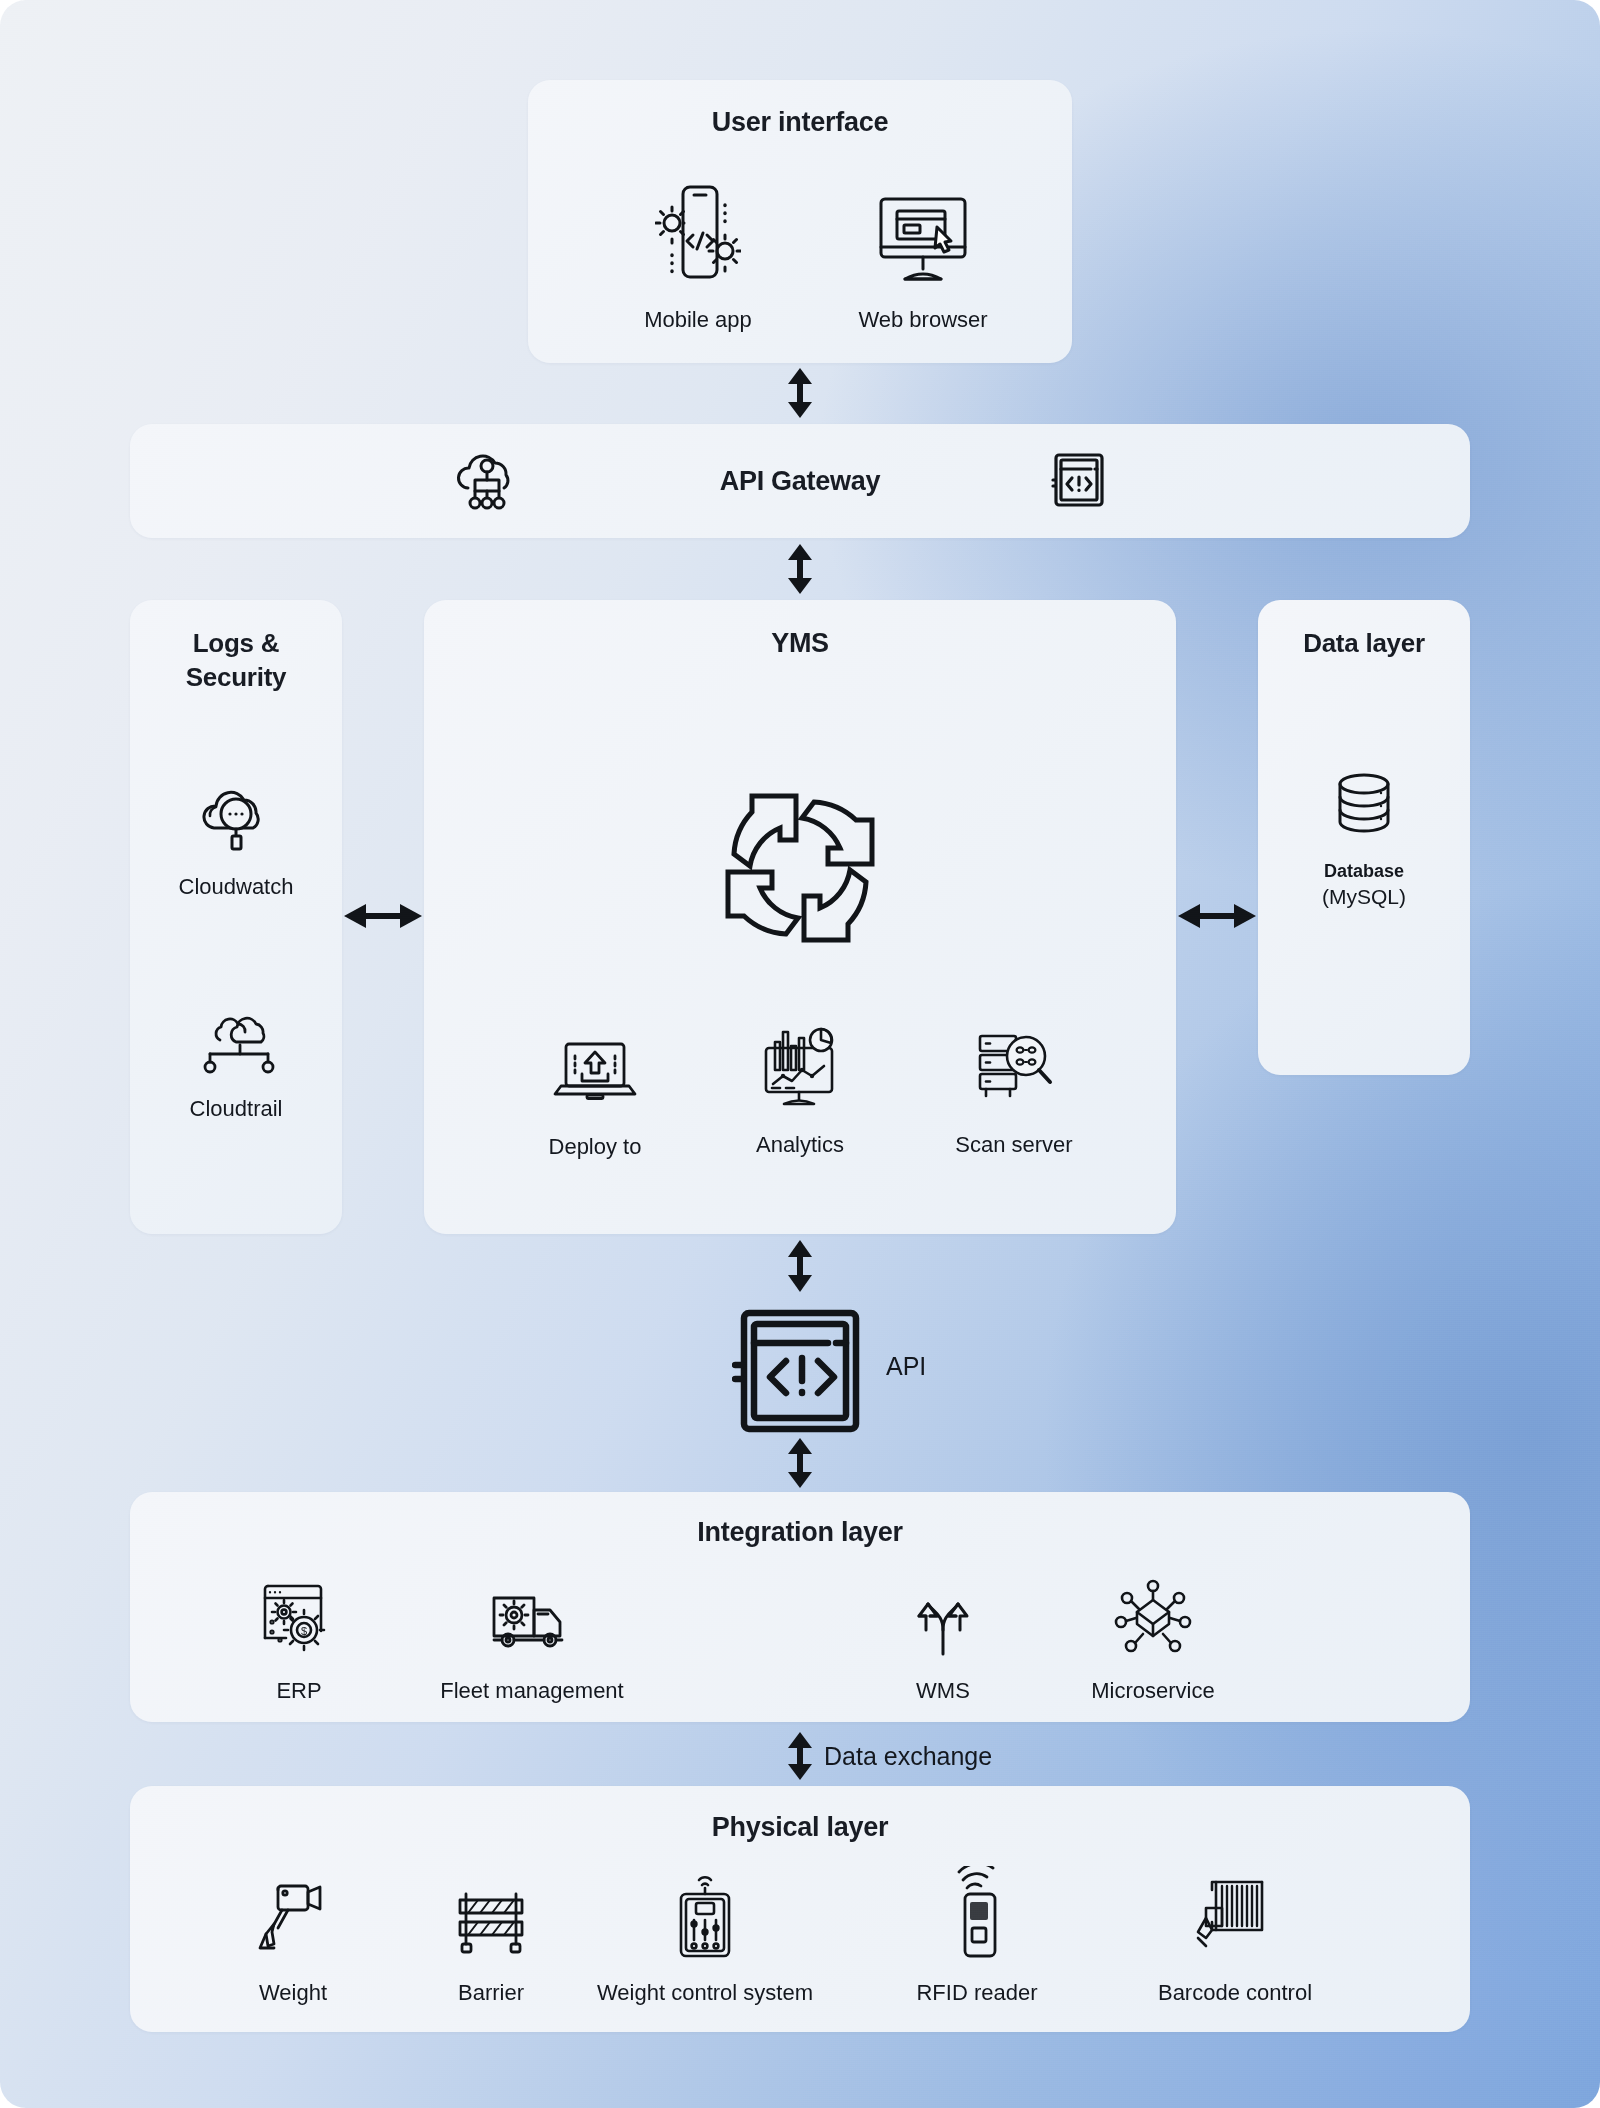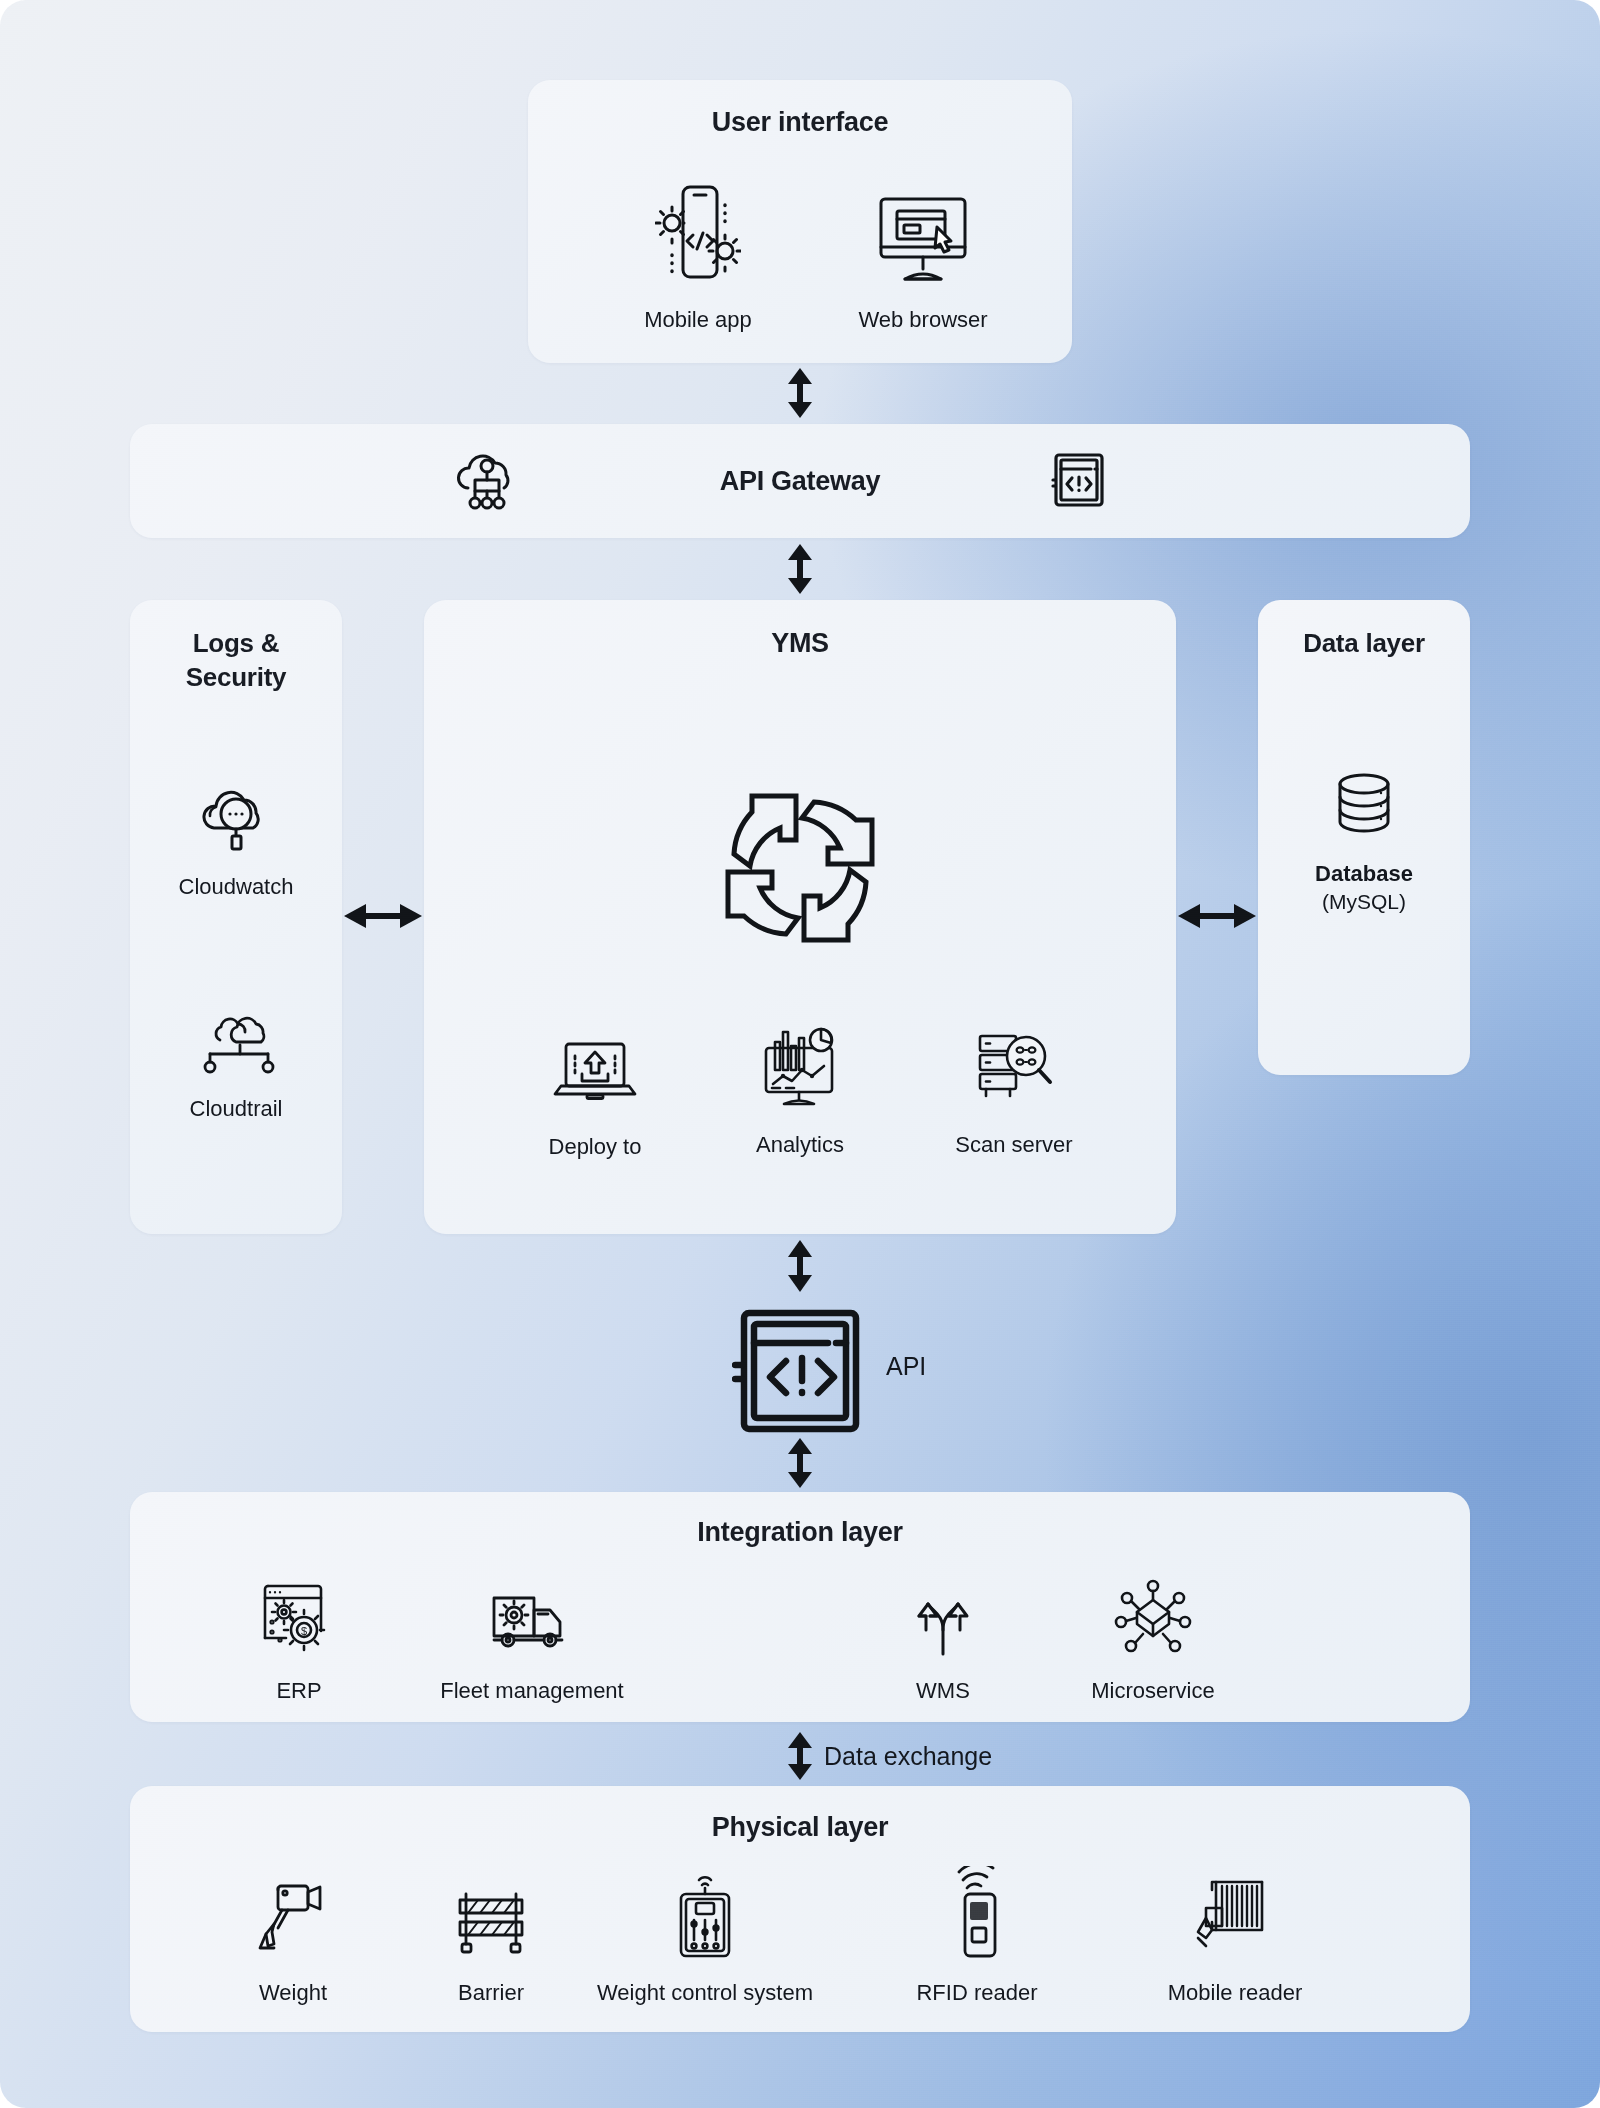--- a/index.html
+++ b/index.html
@@ -347,21 +347,21 @@
         <svg class="icon-svg" width="62" height="74" viewBox="0 0 62 74" fill="none" stroke="#111418" stroke-width="3" stroke-linecap="round" stroke-linejoin="round">
           <ellipse cx="31" cy="13" rx="24" ry="9"></ellipse>
           <path d="M7 13 v38 a24 9 0 0 0 48 0 v-38"></path>
           <path d="M7 26 a24 9 0 0 0 48 0"></path>
           <path d="M7 39 a24 9 0 0 0 48 0"></path>
           <circle cx="48" cy="22" r="1.2" fill="#111418" stroke="none"></circle>
           <circle cx="48" cy="35" r="1.2" fill="#111418" stroke="none"></circle>
           <circle cx="48" cy="48" r="1.2" fill="#111418" stroke="none"></circle>
         </svg>
       </div>
-      <div class="node-label" style="font-size:22px; font-weight:600; margin-top:16px;">Database</div>
+      <div class="node-label" style="font-size:18px; font-weight:600; margin-top:16px;">Database</div>
       <div class="node-label" style="font-size:21px; margin-top:3px;">(MySQL)</div>
     </div>
 
   </div>
 
   <div class="arrow-v" style="left:785px; top:1240px; width:30px; height:52px;">
     <svg width="30" height="52" viewBox="0 0 30 52" fill="#111418">
       <polygon points="15,0 27,17 3,17"></polygon>
       <rect x="12" y="15" width="6" height="23"></rect>
       <polygon points="15,52 27,35 3,35"></polygon>
@@ -595,18 +595,18 @@
             <line x1="55" y1="18" x2="55" y2="58"></line>
             <line x1="60" y1="18" x2="60" y2="58"></line>
             <line x1="65" y1="18" x2="65" y2="58"></line>
           </g>
           <path d="M24 14 h-4 v8 M70 14 h-0 M24 62 h-4 v-8"></path>
           <path d="M14 40 h16 v18 h-16 Z"></path>
           <path d="M14 50 l-8 14 8 6 6 -8 Z"></path>
           <line x1="6" y1="70" x2="14" y2="78"></line>
         </svg>
       </div>
-      <div class="node-label" style="font-size:22px; margin-top:18px;">Mobile reader</div>
+      <div class="node-label" style="font-size:22px; margin-top:18px;">Barcode control</div>
     </div>
   </div>
 
   <div id="grain"></div>
 </div>
 
 </body></html>

